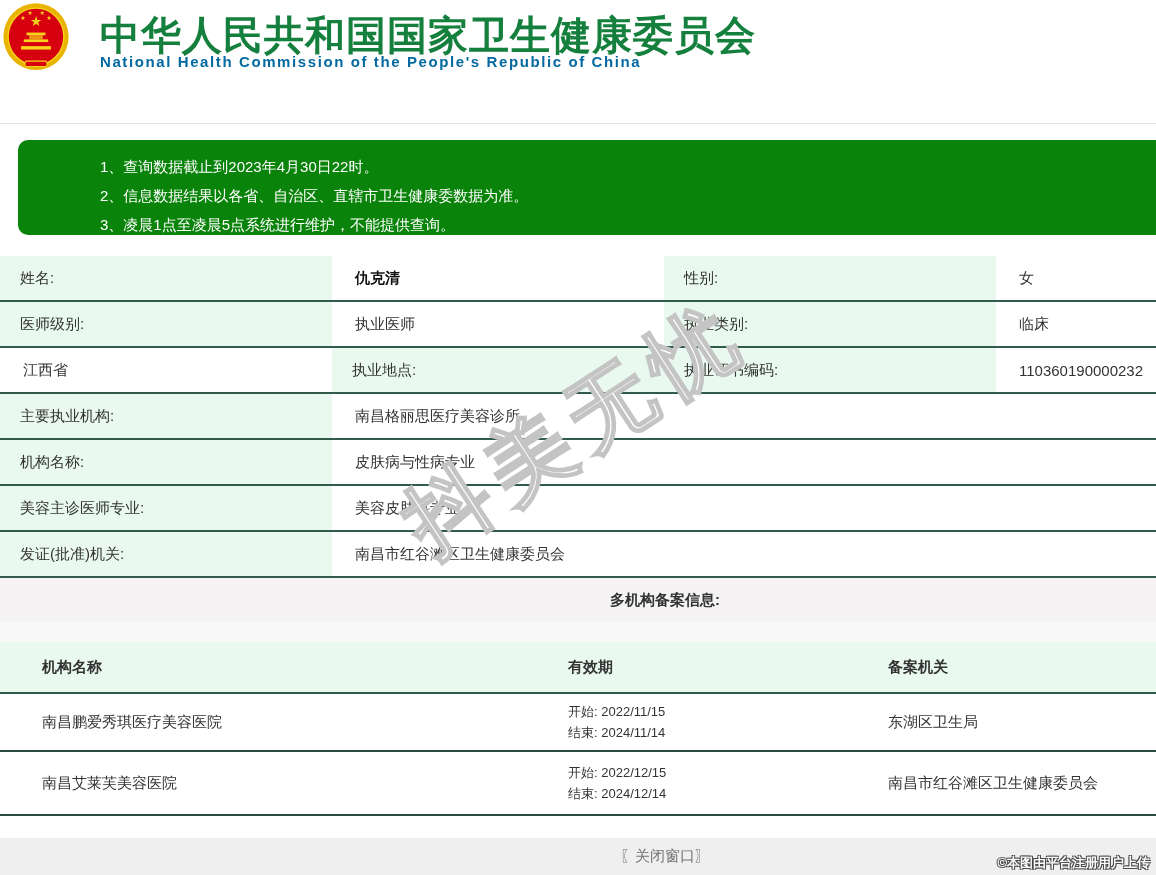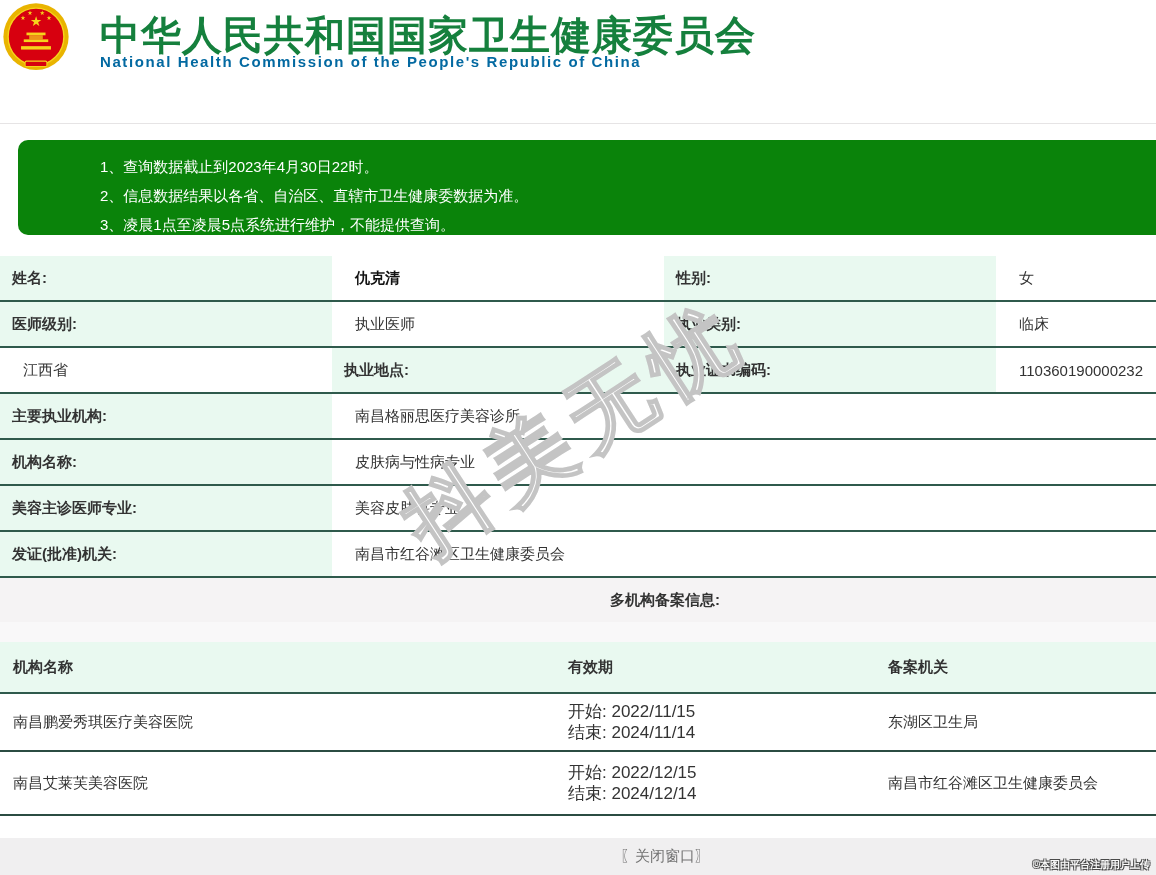--- a/index.html
+++ b/index.html
@@ -19,52 +19,52 @@
 
   
   .notice { margin-left:18px; margin-right:18px; height:95px; background:#0a830a;
             border-radius:10px; padding:12px 0 0 82px; }
   .notice p { color:#fff; font-size:15px; line-height:29px; white-space:nowrap; }
 
   
   .t1 { width:100%; }
   .t1-row { display:flex; height:46px; border-bottom:2px solid #2f5a4c; align-items:stretch; }
   .cell { display:flex; align-items:center; font-size:15px; }
-  .lbl { background:#e9f9f0; font-weight:bold; padding-left:12px; }
+  .lbl { background:#e9f9f0; font-weight:normal; padding-left:20px; }
   .val { background:#fff; padding-left:23px; }
   .w25 { width:332px; } .flex1 { flex:1; }
   .strong { font-weight:bold; color:#111; }
 
   
   .section-band { height:44px; background:#f5f3f4; display:flex; align-items:center;
                   justify-content:center; font-size:15px; font-weight:bold; }
   .strip { height:20px; background:#f9f8f9; }
   .t2-head { display:flex; height:52px; background:#e9f9f0; border-bottom:2px solid #2f5a4c; }
   .t2-head .cell { font-weight:bold; }
   .t2-row { display:flex; background:#fff; border-bottom:2px solid #2b4c42; }
   .t2-r1 { height:58px; } .t2-r2 { height:64px; }
-  .c-org { width:558px; padding-left:13px; }
+  .c-org { width:558px; padding-left:42px; }
   .c-validity { width:320px; padding-left:10px; }
   .c-auth { flex:1; padding-left:10px; }
   .validity-lines { display:flex; flex-direction:column; justify-content:center; }
-  .validity-lines span { line-height:21px; font-size:17px; }
+  .validity-lines span { line-height:21px; font-size:13px; }
 
   
   .gap-pre-footer { height:22px; }
   .footer-band { height:37px; background:#f0eff0; display:flex; align-items:center;
                  justify-content:center; }
   .close-link { font-size:15px; color:#737373; cursor:pointer; }
 
   
   .wm-center { position:absolute; left:360px; top:372px; width:430px; height:112px;
                line-height:112px; text-align:center; font-size:84px; font-weight:bold;
                letter-spacing:12px; color:#fff; -webkit-text-stroke:2px #c4c4c4;
                text-shadow:0 0 1px #c4c4c4; transform:rotate(-33deg); z-index:6;
                pointer-events:none; white-space:nowrap; }
-  .wm-corner { position:fixed; right:6px; bottom:3px; font-size:10px; font-weight:bold;
+  .wm-corner { position:fixed; right:6px; bottom:3px; font-size:13px; font-weight:bold;
                color:#fafafa; z-index:7; pointer-events:none;
                text-shadow:-1px -1px 0 #4a4a4a, 1px -1px 0 #4a4a4a,
                            -1px 1px 0 #4a4a4a, 1px 1px 0 #4a4a4a; }
 </style>
 </head>
 <body>
 
 <div class="page">
 
   <div class="header">

